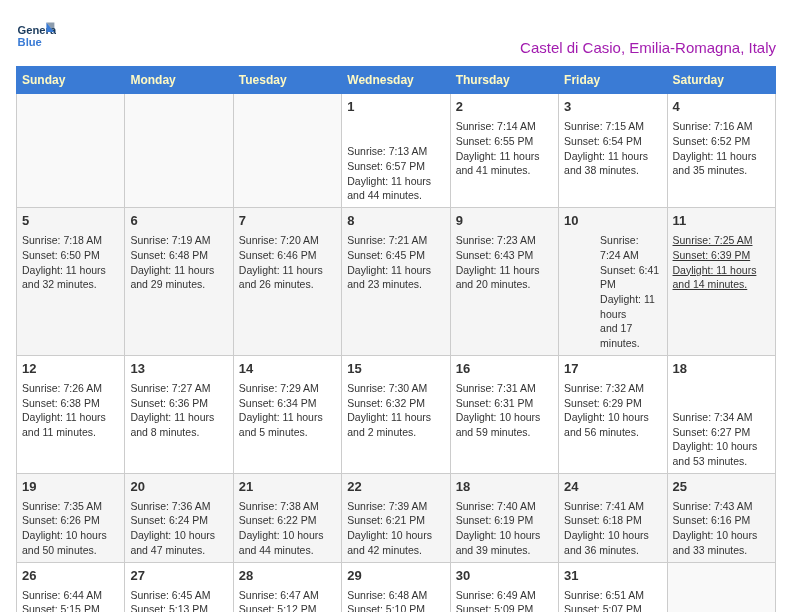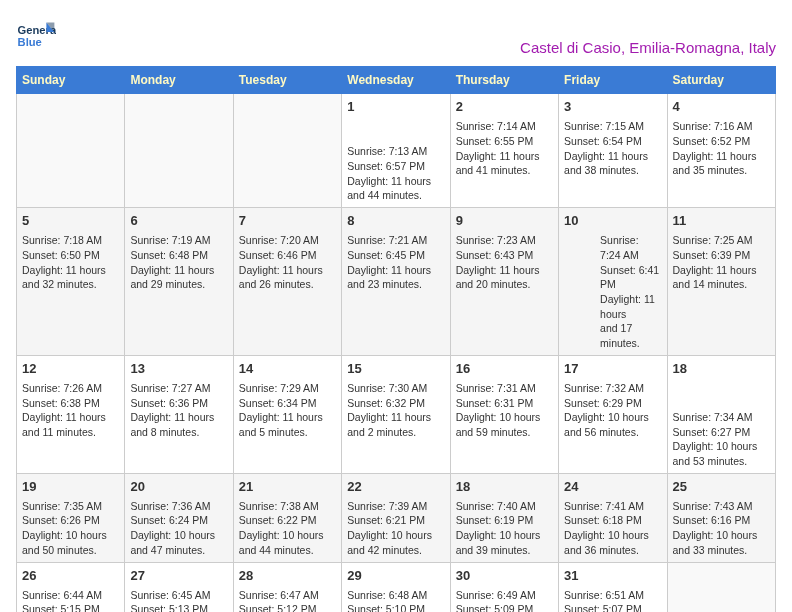--- a/index.html
+++ b/index.html
@@ -184,21 +184,21 @@
         </td>
         <td>
           <div class="day-number">10</div>
           <div class="day-info" style="white-space: pre-line; margin-left: 36px;">Sunrise: 7:24 AM
 Sunset: 6:41 PM
 Daylight: 11 hours
 and 17 minutes.</div>
         </td>
         <td>
           <div class="day-number">11</div>
-          <div class="day-info" style="white-space: pre-line;">Sunrise: 7:25 AM
+          <div class="day-info" style="white-space: pre-line; text-decoration: underline;">Sunrise: 7:25 AM
 Sunset: 6:39 PM
 Daylight: 11 hours
 and 14 minutes.</div>
         </td>
       </tr>
       <tr>
         <td>
           <div class="day-number">12</div>
           <div class="day-info" style="white-space: pre-line;">Sunrise: 7:26 AM
 Sunset: 6:38 PM

